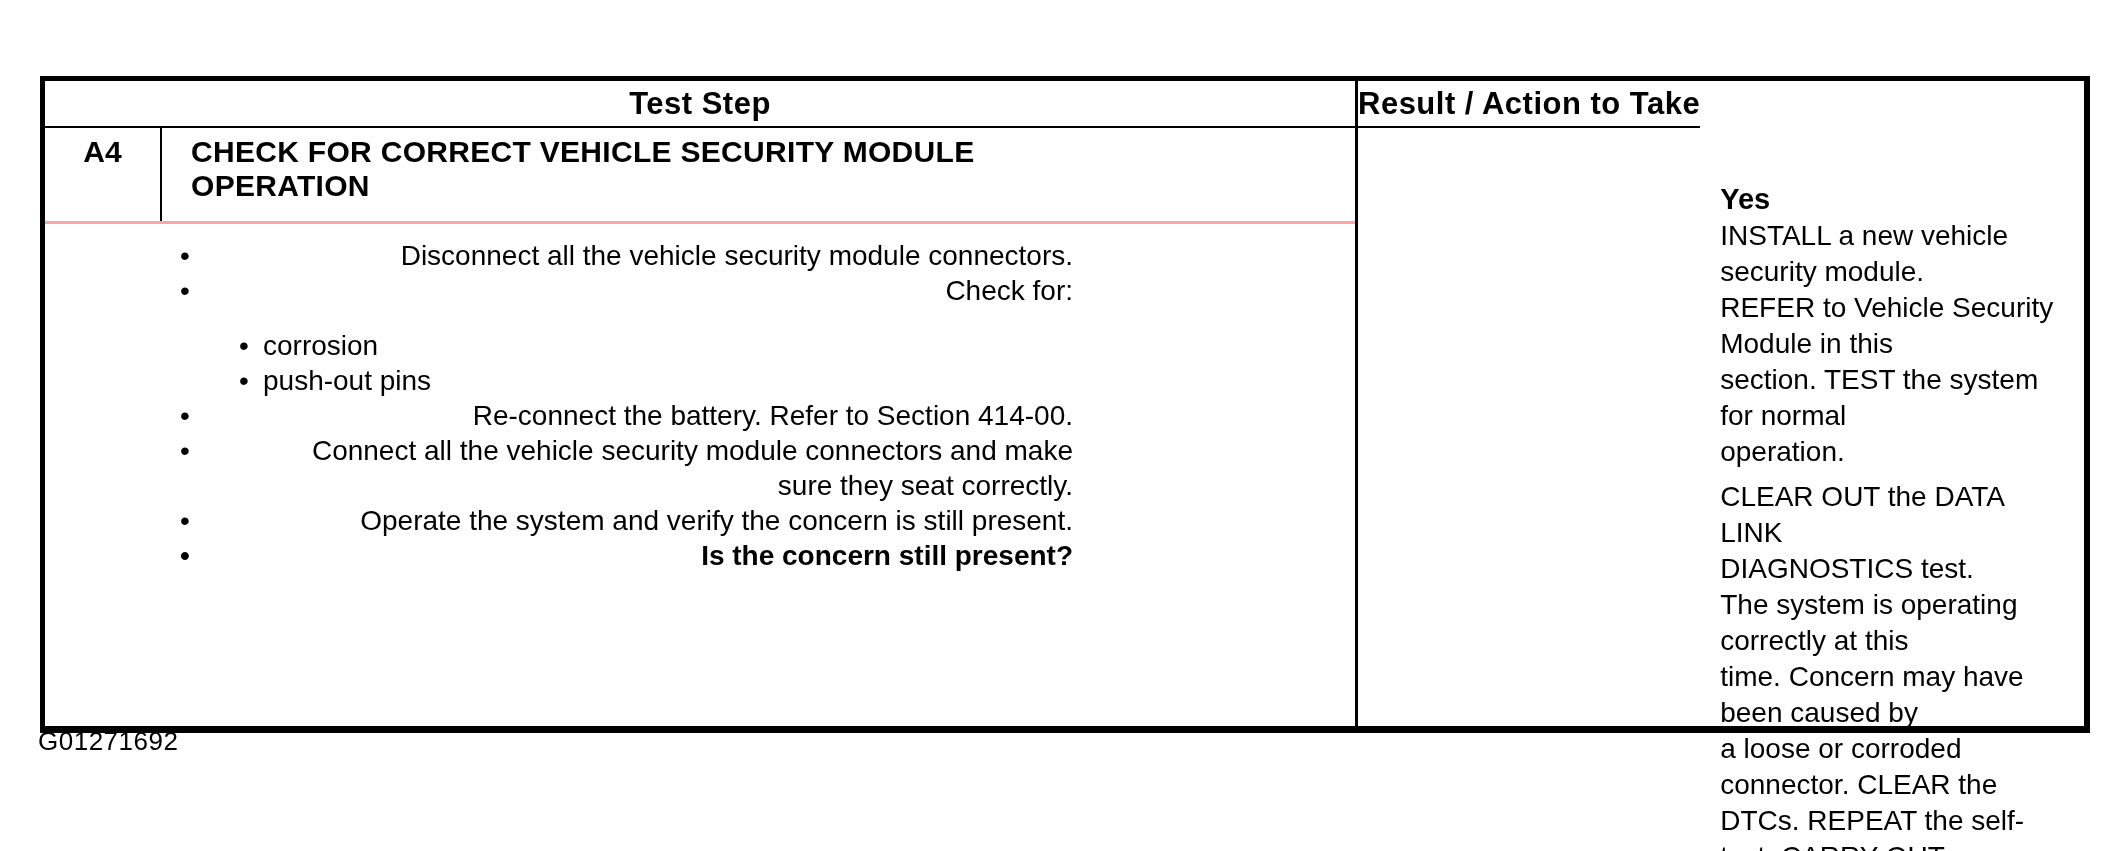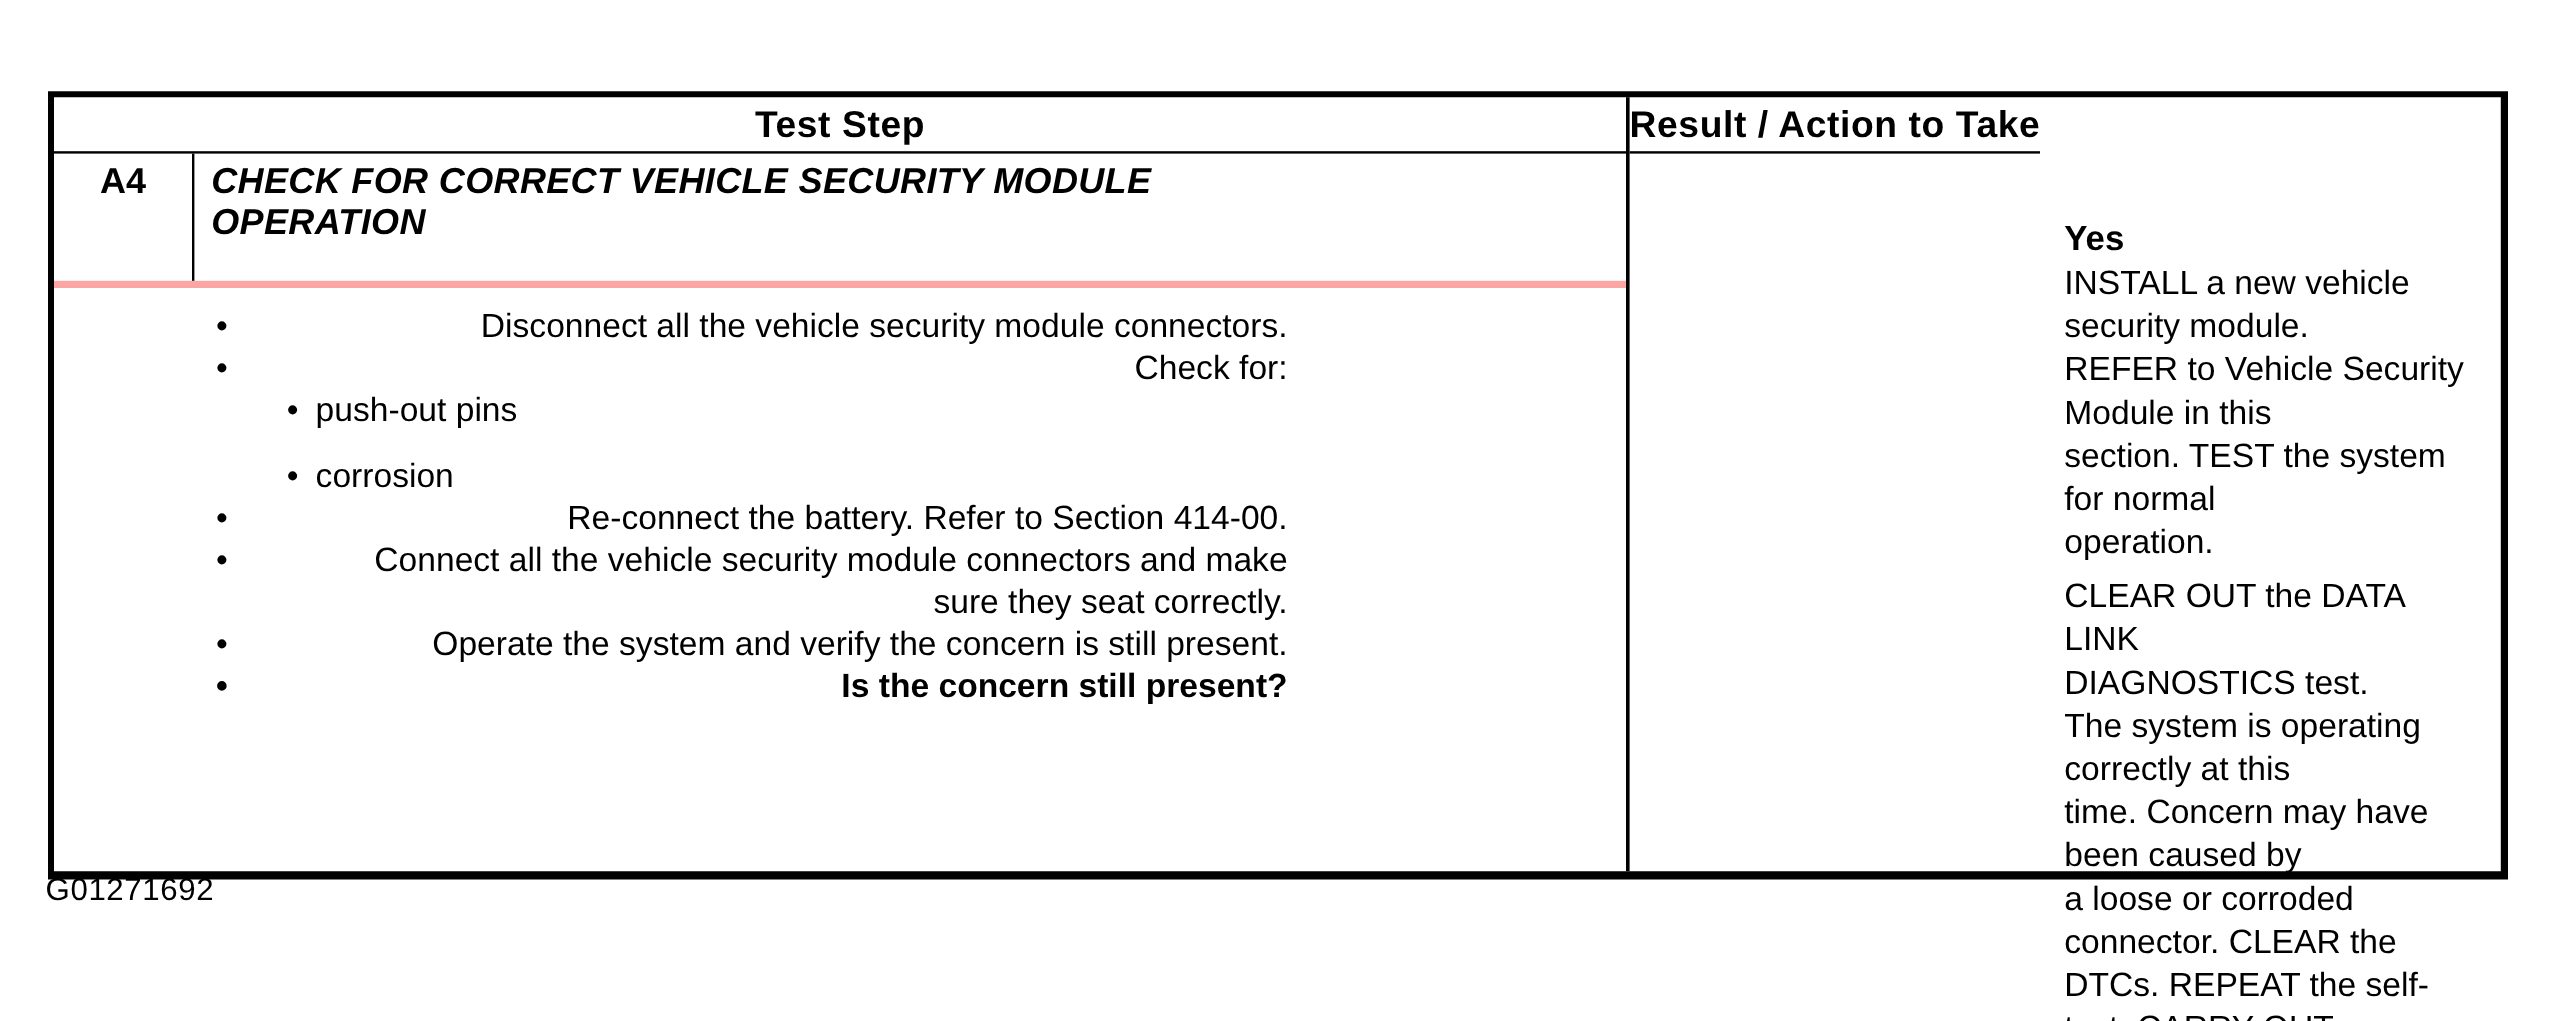--- a/index.html
+++ b/index.html
@@ -36,42 +36,41 @@
     height:47px;
     border-bottom:2px solid #000;
     display:flex;
     align-items:center;
     justify-content:center;
     font-weight:bold;
     font-size:31px;
     letter-spacing:0.5px;
   }
   .row-step {
-    height:112px;
-    border-bottom:6px solid #fca5a5;
+    height:96px;
+    border-bottom:3px solid #fca5a5;
     display:flex;
   }
   .cell-step-id {
     width:117px;
     border-right:2px solid #000;
     display:flex;
     justify-content:center;
     padding-top:7px;
     font-weight:bold;
     font-size:30px;
   }
   .cell-step-title {
     flex:1;
-    padding:7px 10px 0 14px;
+    padding:7px 10px 0 29px;
     font-weight:bold;
     font-size:30px;
     line-height:34px;
     white-space:pre-line;
     letter-spacing:0.3px;
-    font-style:italic;
   }
   .cell-body {
     flex:1;
     padding-top:14px;
   }
   ul.bullets {
     list-style:none;
     width:1028px;
     font-size:28px;
     line-height:35px;
@@ -132,22 +131,22 @@
       <div class="row-step">
         <div class="cell-step-id">A4</div>
         <div class="cell-step-title">CHECK FOR CORRECT VEHICLE SECURITY MODULE
 OPERATION</div>
       </div>
 
       <div class="cell-body">
         <ul class="bullets">
           <li class="l1">Disconnect all the vehicle security module connectors.</li>
           <li class="l1">Check for:</li>
+          <li class="l2 gap-above">corrosion</li>
           <li class="l2">push-out pins</li>
-          <li class="l2 gap-above">corrosion</li>
           <li class="l1">Re-connect the battery. Refer to Section 414-00.</li>
           <li class="l1">Connect all the vehicle security module connectors and make
 sure they seat correctly.</li>
           <li class="l1">Operate the system and verify the concern is still present.</li>
           <li class="l1 bold">Is the concern still present?</li>
         </ul>
       </div>
     </div>
 
     <div class="col-right">

